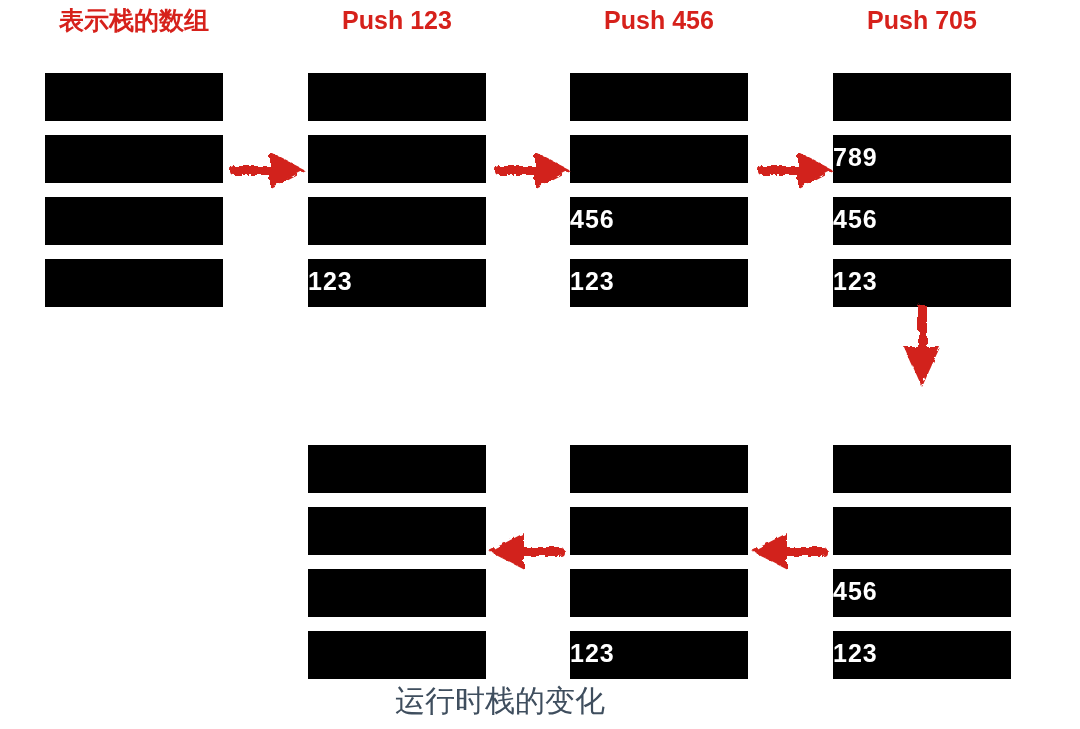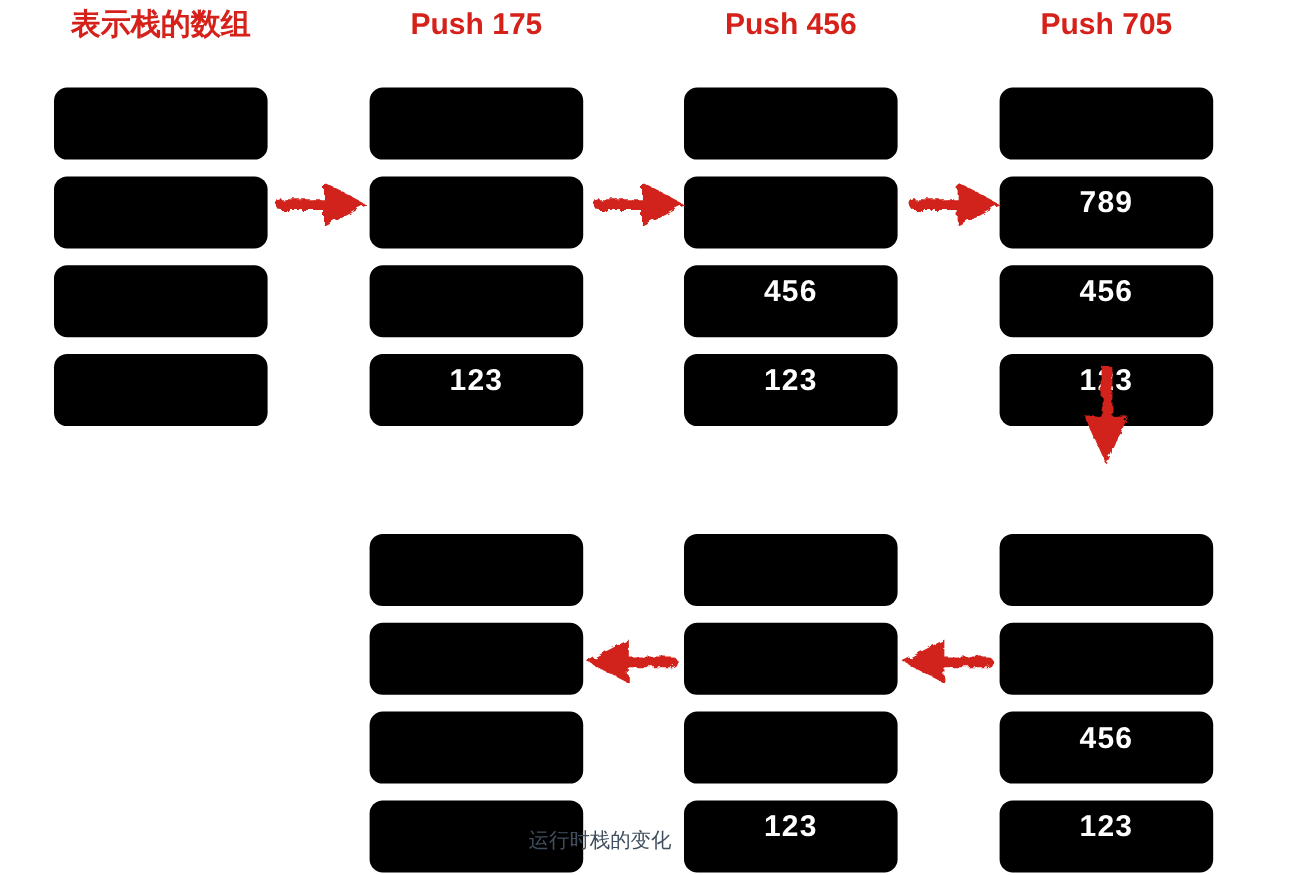--- a/index.html
+++ b/index.html
@@ -22,57 +22,55 @@
     line-height:28px;
   }
   .stack{
     position:absolute;
     width:178px;
     display:flex;
     flex-direction:column;
     gap:14px;
   }
   .cell{
-    height:60px;
+    height:48px;
     background:#000000;
     color:#ffffff;
     font-size:25px;
     font-weight:bold;
     line-height:44px;
-    text-align:center;
     letter-spacing:1px;
-    border-radius:11px;
   }
   .arrow{position:absolute;}
   .caption{
     position:absolute;
     left:300px;top:686px;
     width:400px;
     text-align:center;
-    font-size:17px;
+    font-size:30px;
     color:#3f4e5e;
     line-height:30px;
   }
 </style>
 </head>
 <body>
 
 <div class="page">
 
   <svg width="0" height="0" style="position:absolute" aria-hidden="true">
     <defs>
       <filter id="crayon" x="-25%" y="-25%" width="150%" height="150%">
         <feTurbulence type="fractalNoise" baseFrequency="0.14" numOctaves="3" seed="7" result="n"></feTurbulence>
         <feDisplacementMap in="SourceGraphic" in2="n" scale="6"></feDisplacementMap>
       </filter>
     </defs>
   </svg>
 
   <div class="stage-title" style="left:45px;top:6px">表示栈的数组</div>
-  <div class="stage-title" style="left:308px;top:6px">Push 175</div>
+  <div class="stage-title" style="left:308px;top:6px">Push 123</div>
   <div class="stage-title" style="left:570px;top:6px">Push 456</div>
   <div class="stage-title" style="left:833px;top:6px">Push 705</div>
 
   <div class="stack" style="left:45px;top:73px">
     <div class="cell"></div>
     <div class="cell"></div>
     <div class="cell"></div>
     <div class="cell"></div>
   </div>
 

